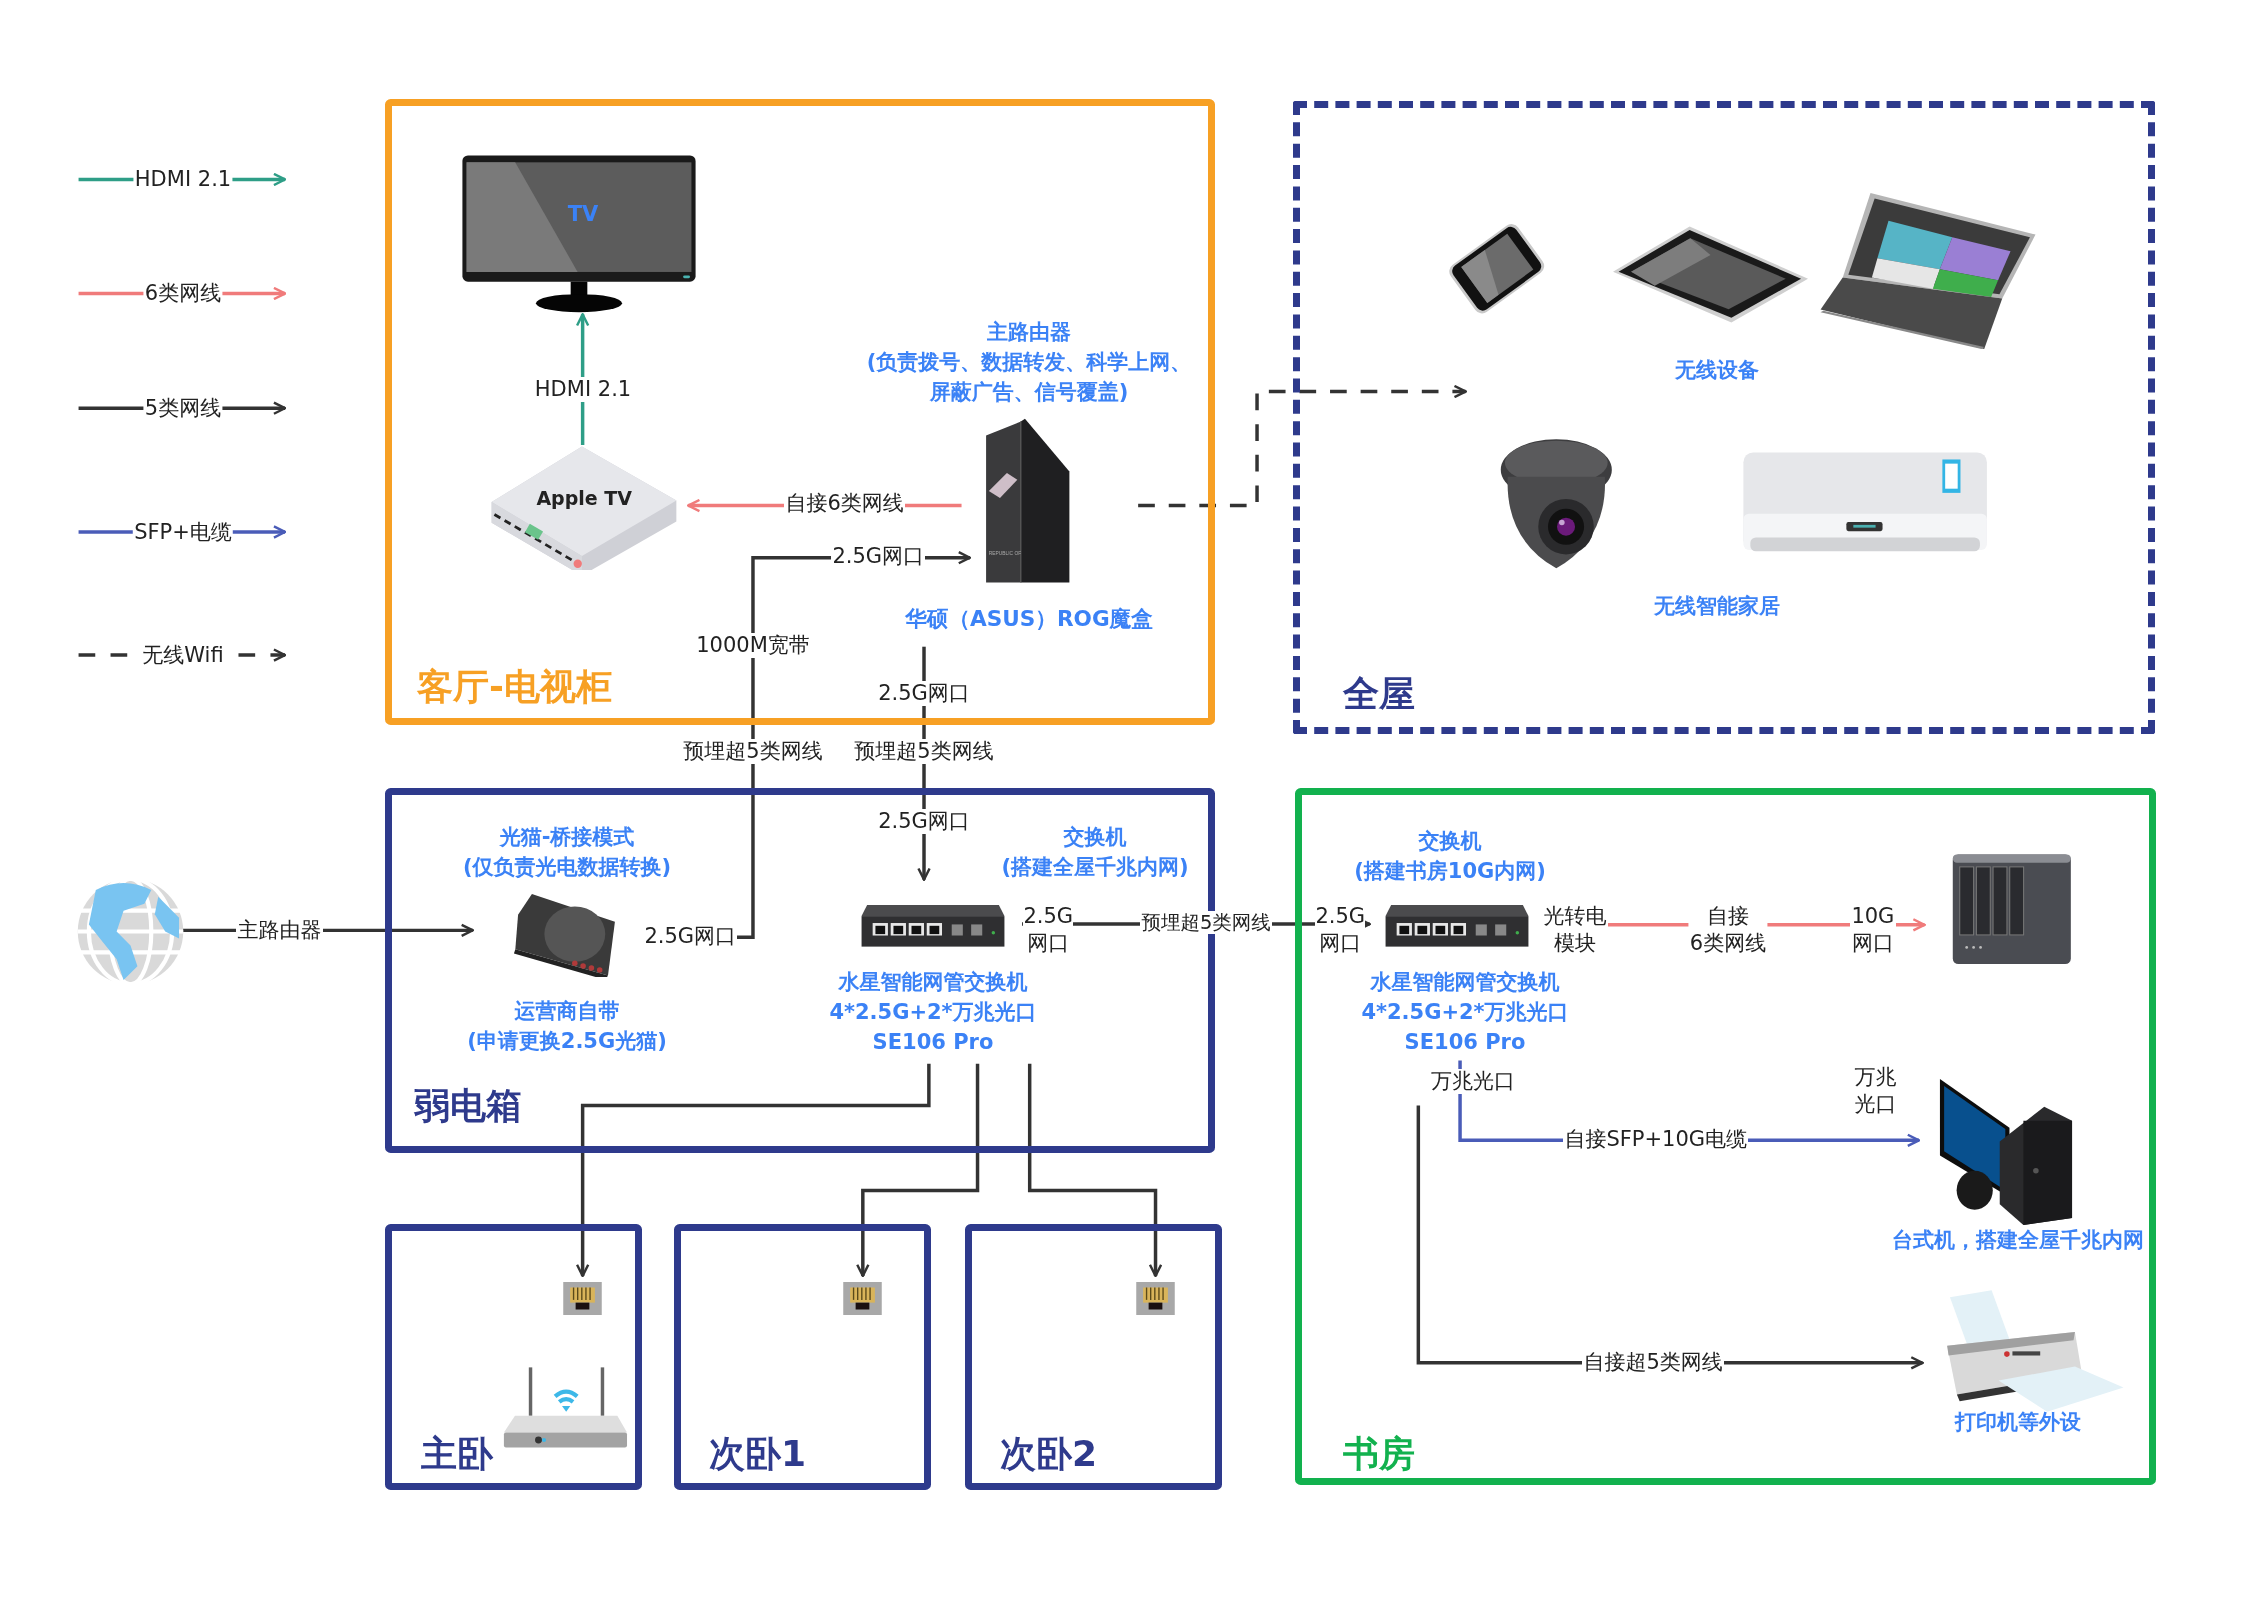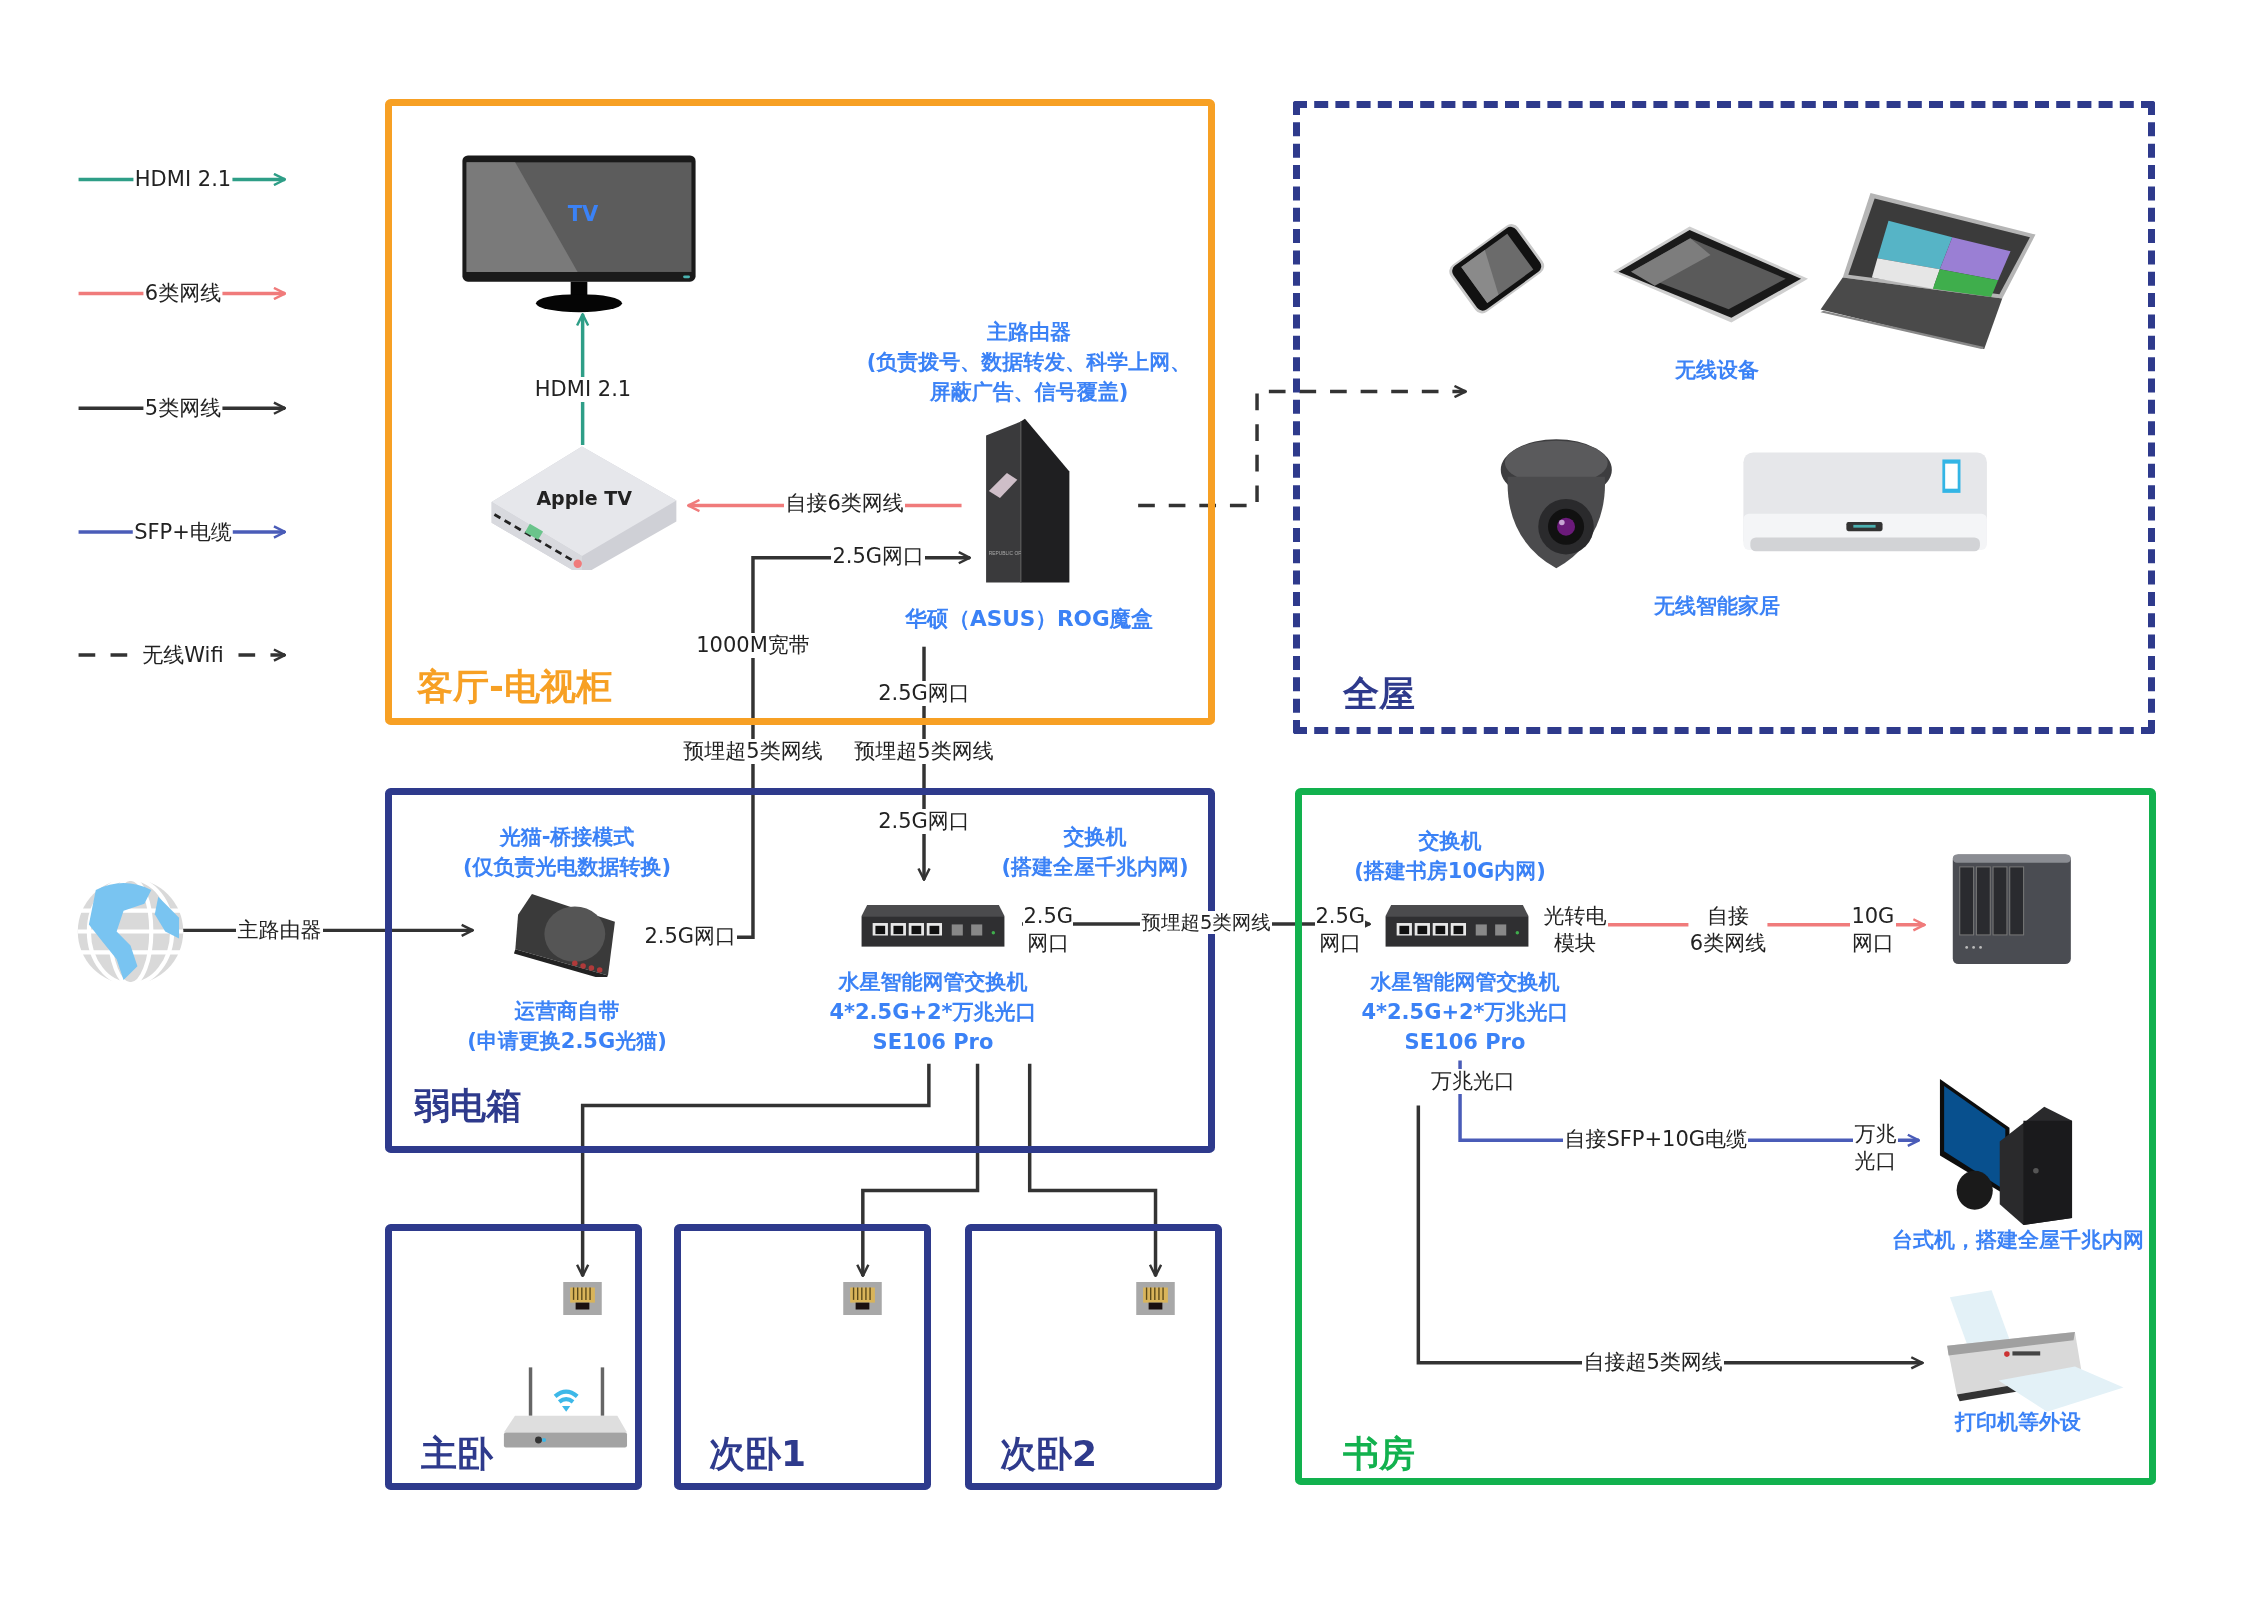--- a/index.html
+++ b/index.html
@@ -404,21 +404,21 @@
     </svg>
   </div>
 
   <div class="cap" style="left:1465px;top:968px">
     <div>水星智能网管交换机</div>
     <div>4*2.5G+2*万兆光口</div>
     <div>SE106 Pro</div>
   </div>
   <div class="lbl c" style="left:1473px;top:1069px">万兆光口</div>
   <div class="lbl" style="left:1563px;top:1127px">自接SFP+10G电缆</div>
-  <div class="lbl stack" style="left:1853px;top:1121px">
+  <div class="lbl stack" style="left:1853px;top:1064px">
     <div>万兆</div>
     <div>光口</div>
   </div>
 
   <div class="icon" style="left:1933px;top:1079px;width:146px;height:146px">
     <svg width="146" height="146" viewBox="0 0 210 210">
       <polygon points="10,0 110,70 110,170 10,110" fill="#0d0d0d"></polygon>
       <polygon points="16,10 104,72 104,160 16,104" fill="#08508e"></polygon>
       <ellipse cx="60" cy="160" rx="26" ry="28" fill="#1a1a1a"></ellipse>
       <polygon points="96,90 160,40 200,60 200,200 130,210 96,180" fill="#2a2a2c"></polygon>

